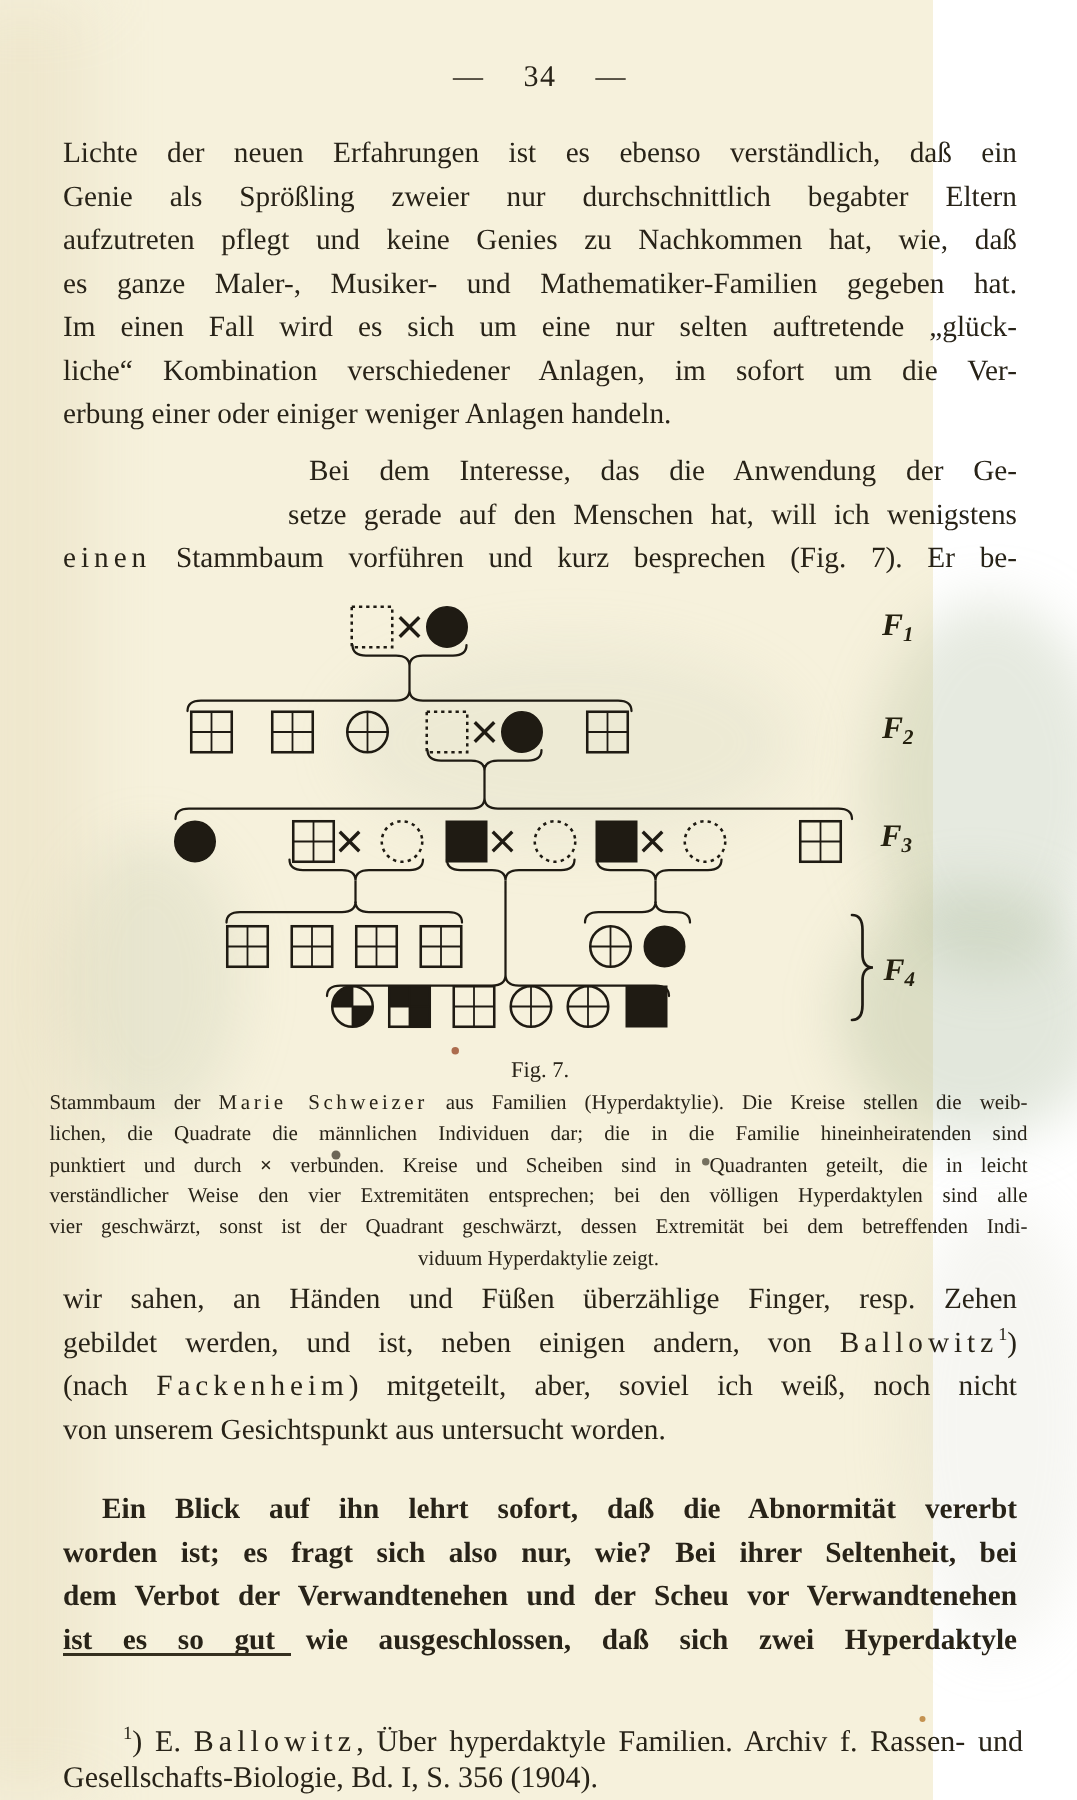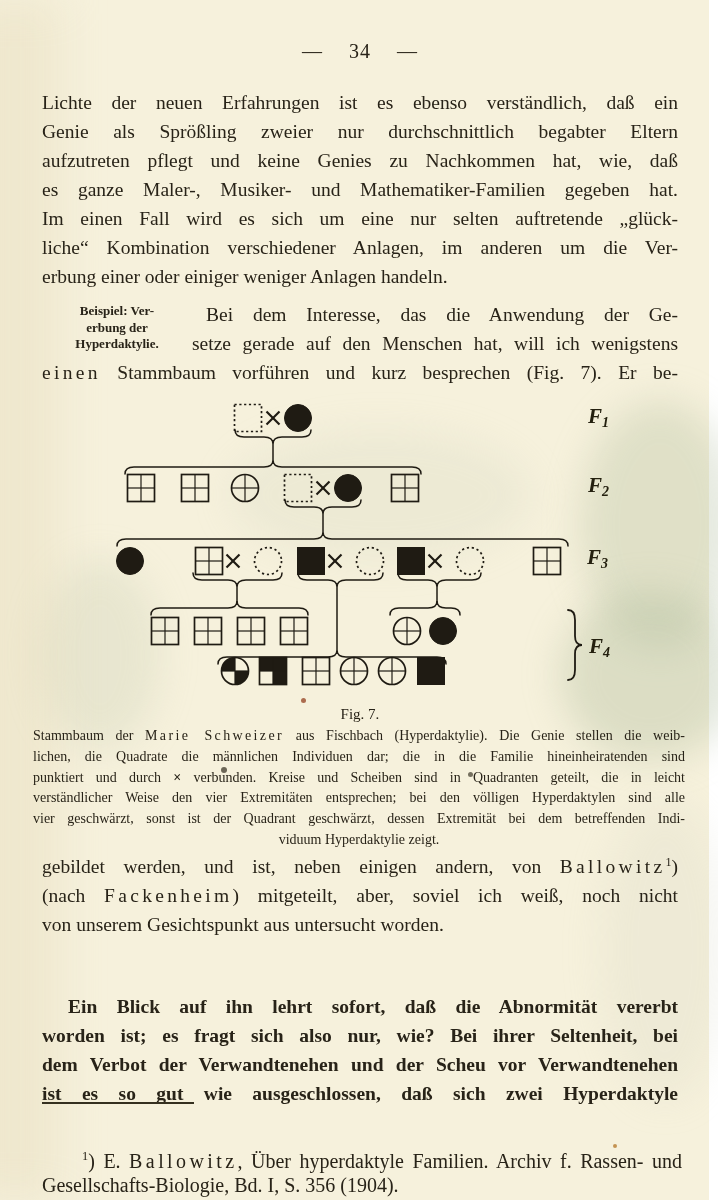--- a/index.html
+++ b/index.html
@@ -1,18 +1,18 @@
 <!DOCTYPE html>
 <html><head>
 <meta charset="utf-8">
 <style>
   html,body{margin:0;padding:0;}
   body{width:718px;height:1200px;overflow:hidden;
        font-family:"Liberation Serif","DejaVu Serif",serif;}
-  .page{position:relative;width:709px;height:1200px;background:#f6f1dc;color:#282318;}
+  .page{position:relative;width:622px;height:1200px;background:#f6f1dc;color:#282318;}
   
   .blob{position:absolute;border-radius:50%;filter:blur(18px);pointer-events:none;}
   .blob1{left:580px;top:400px;width:160px;height:250px;background:rgba(173,187,152,.30);}
   .blob2{left:560px;top:590px;width:180px;height:170px;background:rgba(168,182,148,.33);}
   .blob3{left:40px;top:560px;width:120px;height:190px;background:rgba(190,198,170,.25);}
   .blob4{left:230px;top:430px;width:300px;height:130px;background:rgba(205,210,185,.22);}
   .blob5{left:600px;top:800px;width:130px;height:300px;background:rgba(210,210,188,.20);}
   .blob6{left:-30px;top:0px;width:90px;height:1200px;background:rgba(225,214,180,.35);filter:blur(22px);border-radius:0;}
 
   .abs{position:absolute;}
@@ -58,29 +58,24 @@
   <div class="abs header">
     <span>—</span><span>34</span><span>—</span>
   </div>
 
   <div class="abs body-block p1">
       <div class="line"><span>Lichte der neuen Erfahrungen ist es ebenso verständlich, daß ein</span></div>
       <div class="line"><span>Genie als Sprößling zweier nur durchschnittlich begabter Eltern</span></div>
       <div class="line"><span>aufzutreten pflegt und keine Genies zu Nachkommen hat, wie, daß</span></div>
       <div class="line"><span>es ganze Maler-, Musiker- und Mathematiker-Familien gegeben hat.</span></div>
       <div class="line"><span>Im einen Fall wird es sich um eine nur selten auftretende „glück-</span></div>
-      <div class="line"><span>liche“ Kombination verschiedener Anlagen, im anderen um die Ver-</span></div>
+      <div class="line"><span>liche“ Kombination verschiedener Anlagen, im sofort um die Ver-</span></div>
       <div class="line last"><span>erbung einer oder einiger weniger Anlagen handeln.</span></div>
     </div>
 
-  <div class="abs note">
-      <div class="line"><span>Beispiel: Ver-</span></div>
-      <div class="line"><span>erbung der</span></div>
-      <div class="line"><span>Hyperdaktylie.</span></div>
-    </div>
   <div class="abs body-block p2a">
       <div class="line indent"><span>Bei dem Interesse, das die Anwendung der Ge-</span></div>
       <div class="line"><span>setze gerade auf den Menschen hat, will ich wenigstens</span></div>
     </div>
   <div class="abs body-block p2b">
       <div class="line"><span class="sperr">einen</span><span> Stammbaum vorführen und kurz besprechen (Fig. 7). Er be-</span></div>
     </div>
 
   <svg class="pedigree-svg" id="pedigree" width="555" height="320" viewBox="0 0 555 320">
       <path d="M150,35 Q150,42 159,42 L179,42 Q188,42 188,49 Q188,42 197,42 L217,42 Q226,42 226,35" fill="none" stroke="#1f1b13" stroke-width="1.5" stroke-linecap="round"></path>
@@ -241,29 +236,30 @@
       </g>
       <path d="M483,215 Q490,215 490,225 L490,241 Q490,250 497,250 Q490,250 490,259 L490,275 Q490,285 483,285" fill="none" stroke="#1f1b13" stroke-width="1.8" stroke-linecap="round"></path>
       <text x="503" y="28" font-family="&quot;Liberation Serif&quot;,&quot;DejaVu Serif&quot;,serif" font-size="21" font-style="italic" font-weight="bold" fill="#24200f">F<tspan font-size="14" dy="4">1</tspan></text>
       <text x="503" y="97" font-family="&quot;Liberation Serif&quot;,&quot;DejaVu Serif&quot;,serif" font-size="21" font-style="italic" font-weight="bold" fill="#24200f">F<tspan font-size="14" dy="4">2</tspan></text>
       <text x="502" y="169" font-family="&quot;Liberation Serif&quot;,&quot;DejaVu Serif&quot;,serif" font-size="21" font-style="italic" font-weight="bold" fill="#24200f">F<tspan font-size="14" dy="4">3</tspan></text>
       <text x="504" y="258" font-family="&quot;Liberation Serif&quot;,&quot;DejaVu Serif&quot;,serif" font-size="21" font-style="italic" font-weight="bold" fill="#24200f">F<tspan font-size="14" dy="4">4</tspan></text>
     </svg>
 
   <div class="abs figlabel">Fig. 7.</div>
   <div class="abs caption">
-      <div class="line"><span>Stammbaum der </span><span class="sperr">Marie Schweizer</span><span> aus Fischbach (Hyperdaktylie). Die Genie stellen die weib-</span></div>
+      <div class="line"><span>Stammbaum der </span><span class="sperr">Marie Schweizer</span><span> aus Familien (Hyperdaktylie). Die Kreise stellen die weib-</span></div>
       <div class="line"><span>lichen, die Quadrate die männlichen Individuen dar; die in die Familie hineinheiratenden sind</span></div>
       <div class="line"><span>punktiert und durch </span><span class="bold">×</span><span> verbunden. Kreise und Scheiben sind in Quadranten geteilt, die in leicht</span></div>
       <div class="line"><span>verständlicher Weise den vier Extremitäten entsprechen; bei den völligen Hyperdaktylen sind alle</span></div>
       <div class="line"><span>vier geschwärzt, sonst ist der Quadrant geschwärzt, dessen Extremität bei dem betreffenden Indi-</span></div>
       <div class="line last"><span>viduum Hyperdaktylie zeigt.</span></div>
     </div>
 
   <div class="abs body-block p3">
+      <div class="line"><span>wir sahen, an Händen und Füßen überzählige Finger, resp. Zehen</span></div>
       <div class="line"><span>gebildet werden, und ist, neben einigen andern, von </span><span class="sperr">Ballowitz</span><sup>1</sup><span>)</span></div>
       <div class="line"><span>(nach </span><span class="sperr">Fackenheim</span><span>) mitgeteilt, aber, soviel ich weiß, noch nicht</span></div>
       <div class="line last"><span>von unserem Gesichtspunkt aus untersucht worden.</span></div>
     </div>
   <div class="abs body-block p4">
       <div class="line indent"><span>Ein Blick auf ihn lehrt sofort, daß die Abnormität vererbt</span></div>
       <div class="line"><span>worden ist; es fragt sich also nur, wie? Bei ihrer Seltenheit, bei</span></div>
       <div class="line"><span>dem Verbot der Verwandtenehen und der Scheu vor Verwandtenehen</span></div>
       <div class="line"><span>ist es so gut wie ausgeschlossen, daß sich zwei Hyperdaktyle</span></div>
     </div>

